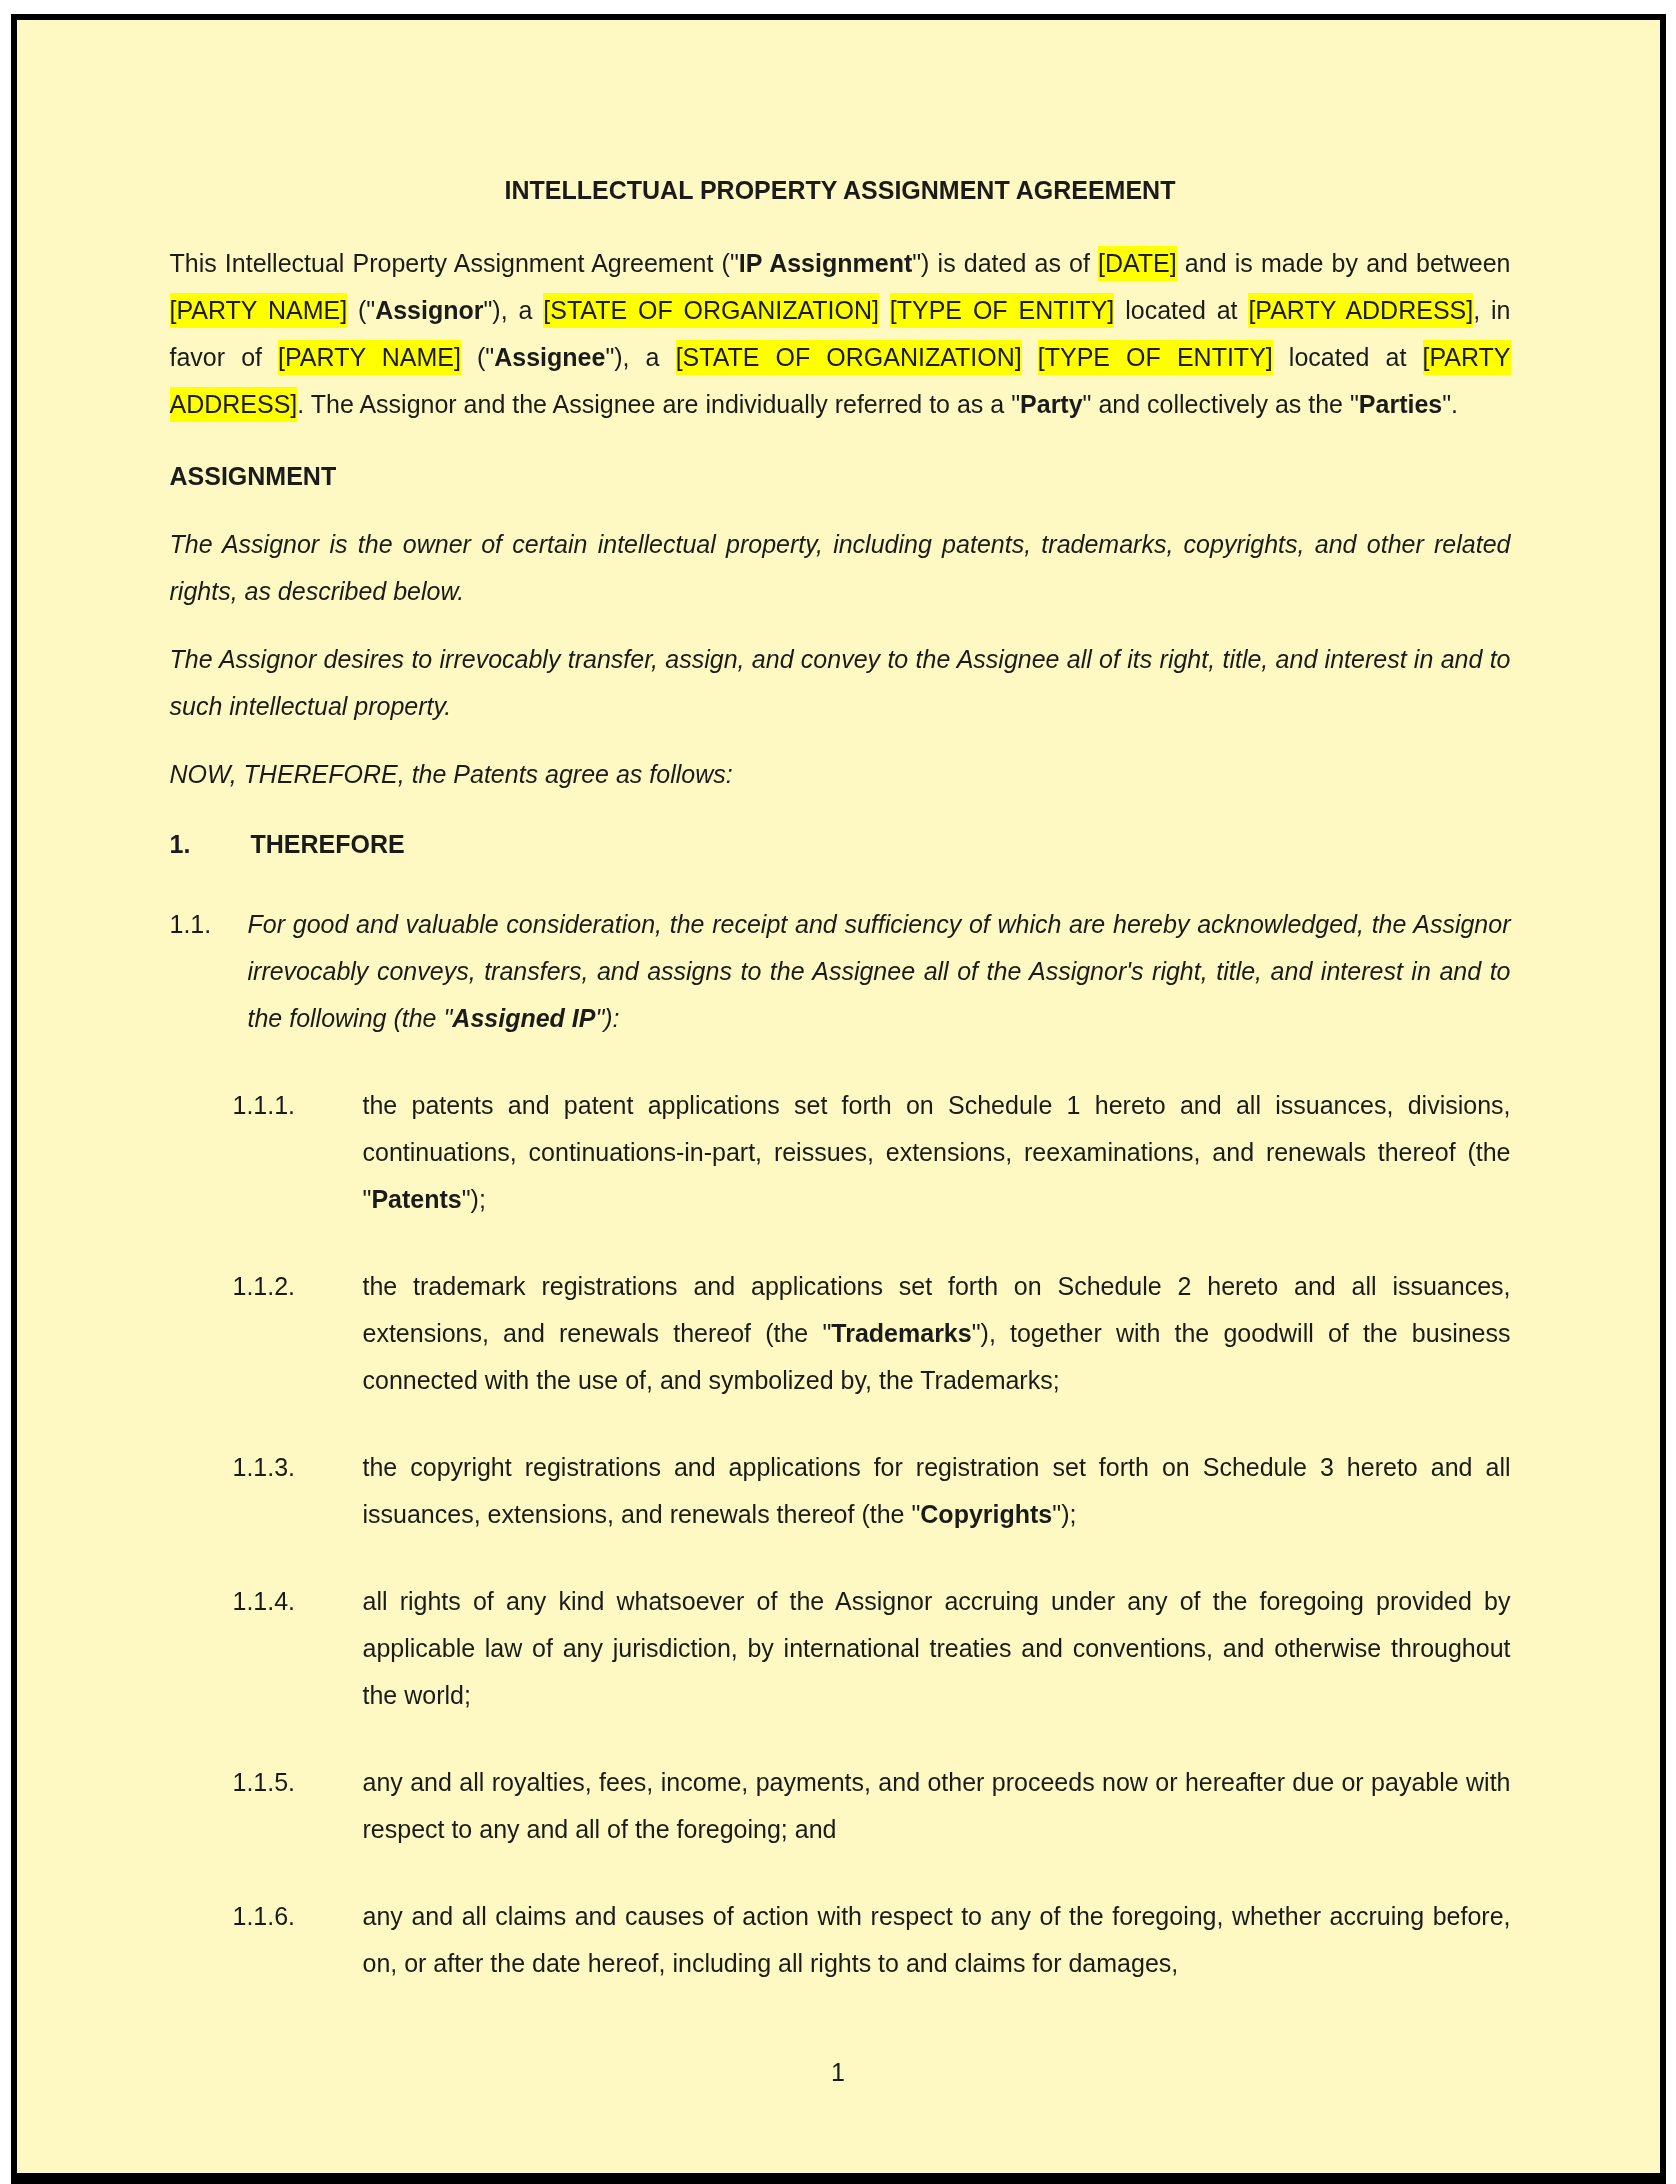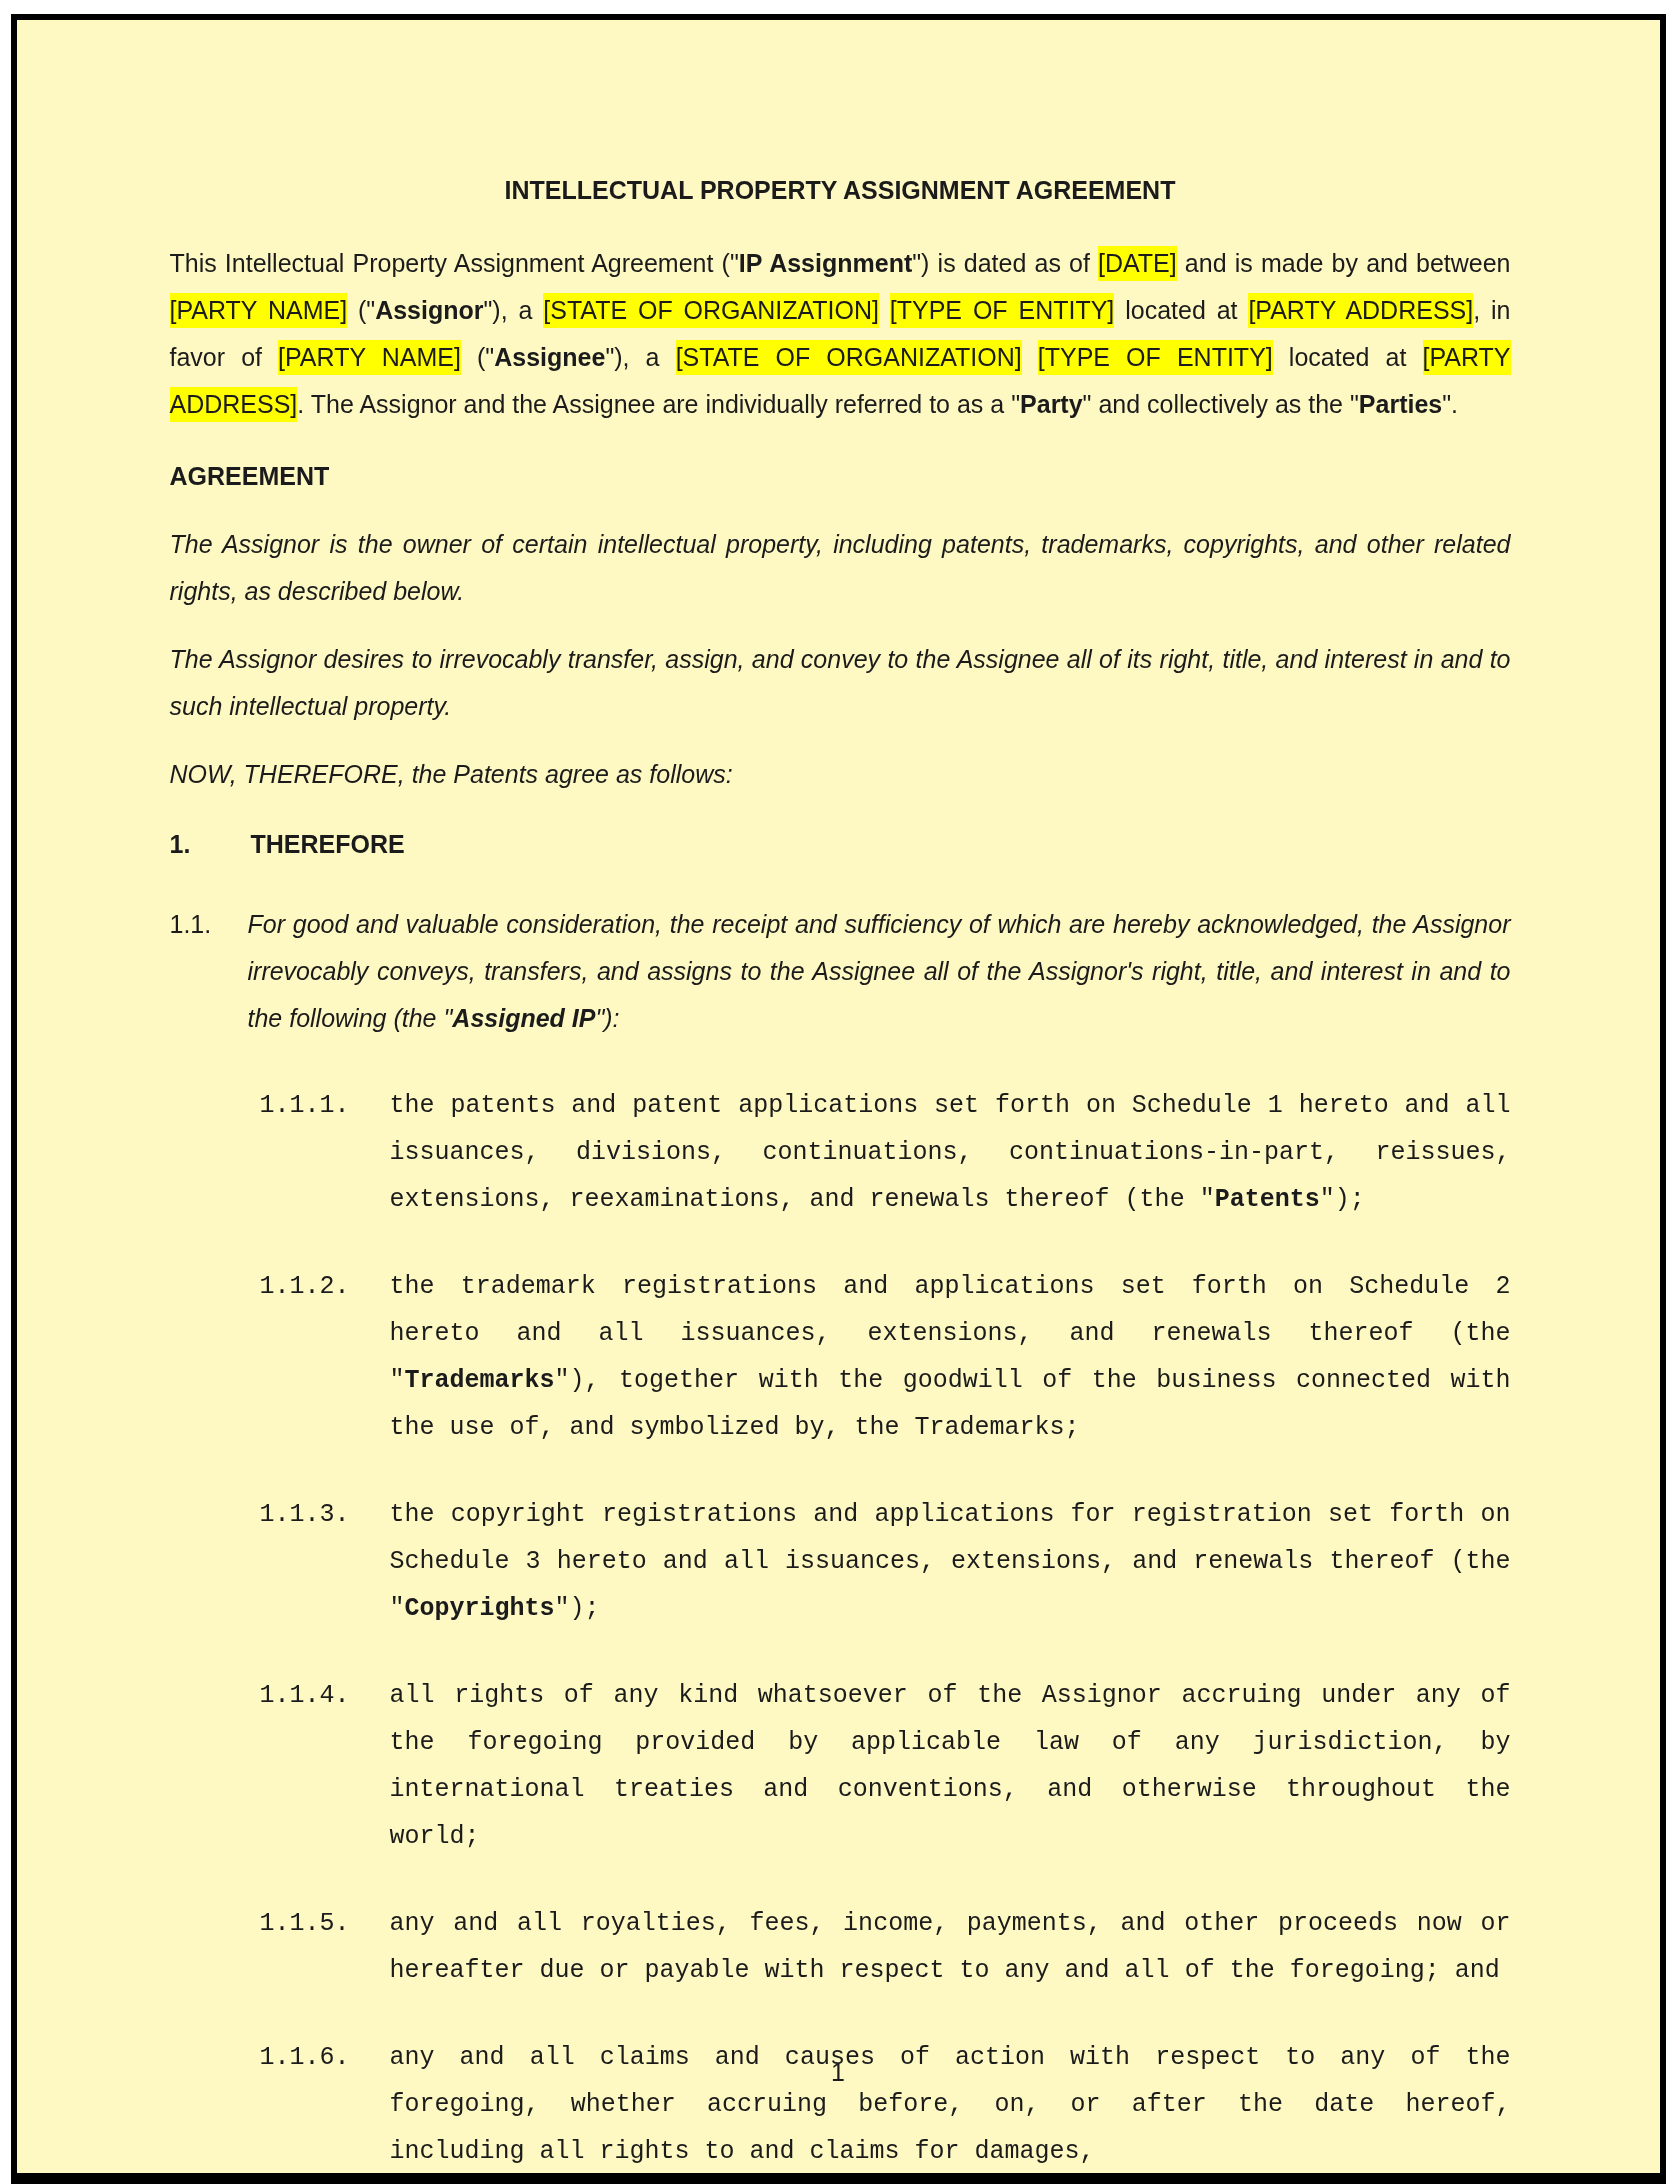--- a/index.html
+++ b/index.html
@@ -55,22 +55,21 @@
   .sec .num { flex: 0 0 81px; }
   .clause {
     display: flex;
     margin-top: 33px;
   }
   .clause .num { flex: 0 0 78px; }
   .clause .body { flex: 1; text-align: justify; font-style: italic; }
   .sub {
     display: flex;
     margin-top: 40px;
-    margin-left: 90px;
-    font-family: Liberation Mono, monospace;
+    margin-left: 63px;
   }
   .sub .num { flex: 0 0 130px; }
   .sub .body { flex: 1; text-align: justify; }
   .b { font-weight: bold; }
   .hl {
     background: #ffff00;
     padding: 2.6px 0 4.4px;
   }
   .page-num {
     position: absolute;
@@ -85,21 +84,21 @@
 </head>
 <body>
 
 <div class="page-frame">
   <div class="content">
 
     <h1 class="doc-title">INTELLECTUAL PROPERTY ASSIGNMENT AGREEMENT</h1>
 
     <p class="para intro"><span>This Intellectual Property Assignment Agreement ("</span><span class="b">IP Assignment</span><span>") is dated as of </span><span class="hl">[DATE]</span><span> and is made by and between </span><span class="hl">[PARTY NAME]</span><span> ("</span><span class="b">Assignor</span><span>"), a </span><span class="hl">[STATE OF ORGANIZATION]</span><span> </span><span class="hl">[TYPE OF ENTITY]</span><span> located at </span><span class="hl">[PARTY ADDRESS]</span><span>, in favor of </span><span class="hl">[PARTY NAME]</span><span> ("</span><span class="b">Assignee</span><span>"), a </span><span class="hl">[STATE OF ORGANIZATION]</span><span> </span><span class="hl">[TYPE OF ENTITY]</span><span> located at </span><span class="hl">[PARTY ADDRESS]</span><span>. The Assignor and the Assignee are individually referred to as a "</span><span class="b">Party</span><span>" and collectively as the "</span><span class="b">Parties</span><span>".</span></p>
 
-    <div class="bg-head">AGREEMENT</div>
+    <div class="bg-head">ASSIGNMENT</div>
 
     <p class="para bg-para"><span>The Assignor is the owner of certain intellectual property, including patents, trademarks, copyrights, and other related rights, as described below.</span></p>
     <p class="para bg-para"><span>The Assignor desires to irrevocably transfer, assign, and convey to the Assignee all of its right, title, and interest in and to such intellectual property.</span></p>
     <p class="para bg-para"><span>NOW, THEREFORE, the Patents agree as follows:</span></p>
 
     <div class="sec">
       <span class="num">1.</span>
       <span>THEREFORE</span>
     </div>
 

